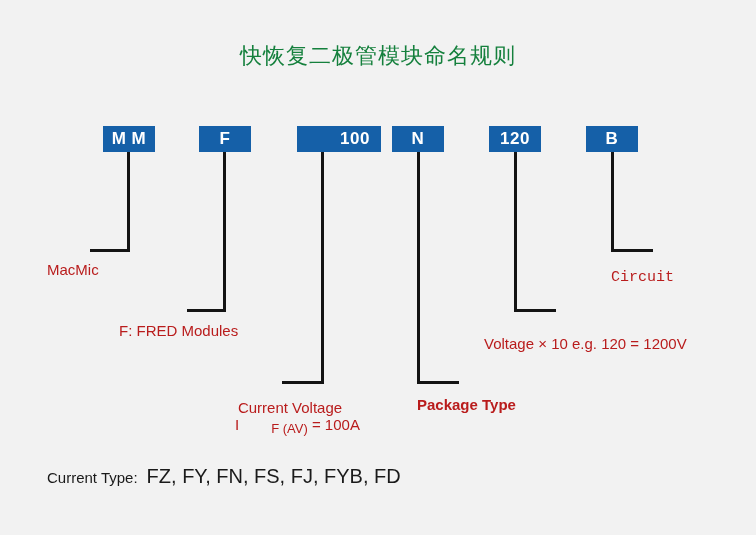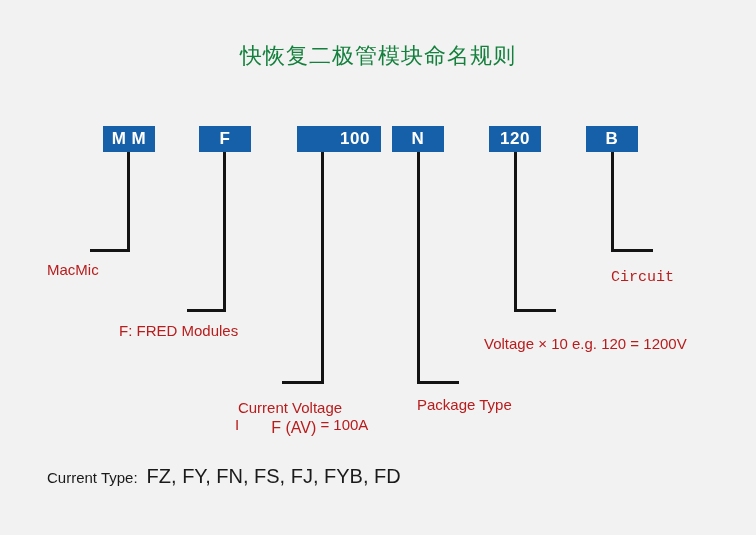--- a/index.html
+++ b/index.html
@@ -53,21 +53,21 @@
   .leaf-label {
     position: absolute;
     font-size: 15px;
     color: #b91c1c;
     white-space: nowrap;
   }
   .center-label {
     text-align: center;
   }
   sub.isub {
-    font-size: 16px;
+    font-size: 13px;
     vertical-align: -3px;
     padding-left: 32px;
   }
   .footer {
     position: absolute;
     left: 47px;
     top: 465px;
     font-size: 15px;
     color: #1a1a1a;
     white-space: nowrap;
@@ -101,21 +101,21 @@
 
   <div class="vline" style="left:321px; top:152px; height:232px;"></div>
   <div class="hline" style="left:282px; top:381px; width:42px;"></div>
   <div class="leaf-label center-label" style="left:235px; top:399px; width:110px;">
     <span>Current Voltage</span><br>
     <span><span>I</span><sub class="isub">F (AV)</sub> <span>= 100A</span></span>
   </div>
 
   <div class="vline" style="left:417px; top:152px; height:232px;"></div>
   <div class="hline" style="left:417px; top:381px; width:42px;"></div>
-  <div class="leaf-label" style="left:417px; top:396px;">Package Type</div>
+  <div class="leaf-label" style="left:417px; top:396px;font-weight:bold;">Package Type</div>
 
   <div class="vline" style="left:514px; top:152px; height:160px;"></div>
   <div class="hline" style="left:514px; top:309px; width:42px;"></div>
   <div class="leaf-label" style="left:484px; top:321px;margin-top:14px;">Voltage × 10 e.g. 120 = 1200V</div>
 
   <div class="vline" style="left:611px; top:152px; height:100px;"></div>
   <div class="hline" style="left:611px; top:249px; width:42px;"></div>
   <div class="leaf-label" style="left:611px; top:269px;font-family:Liberation Mono, monospace;">Circuit</div>
 
   <div class="footer">

